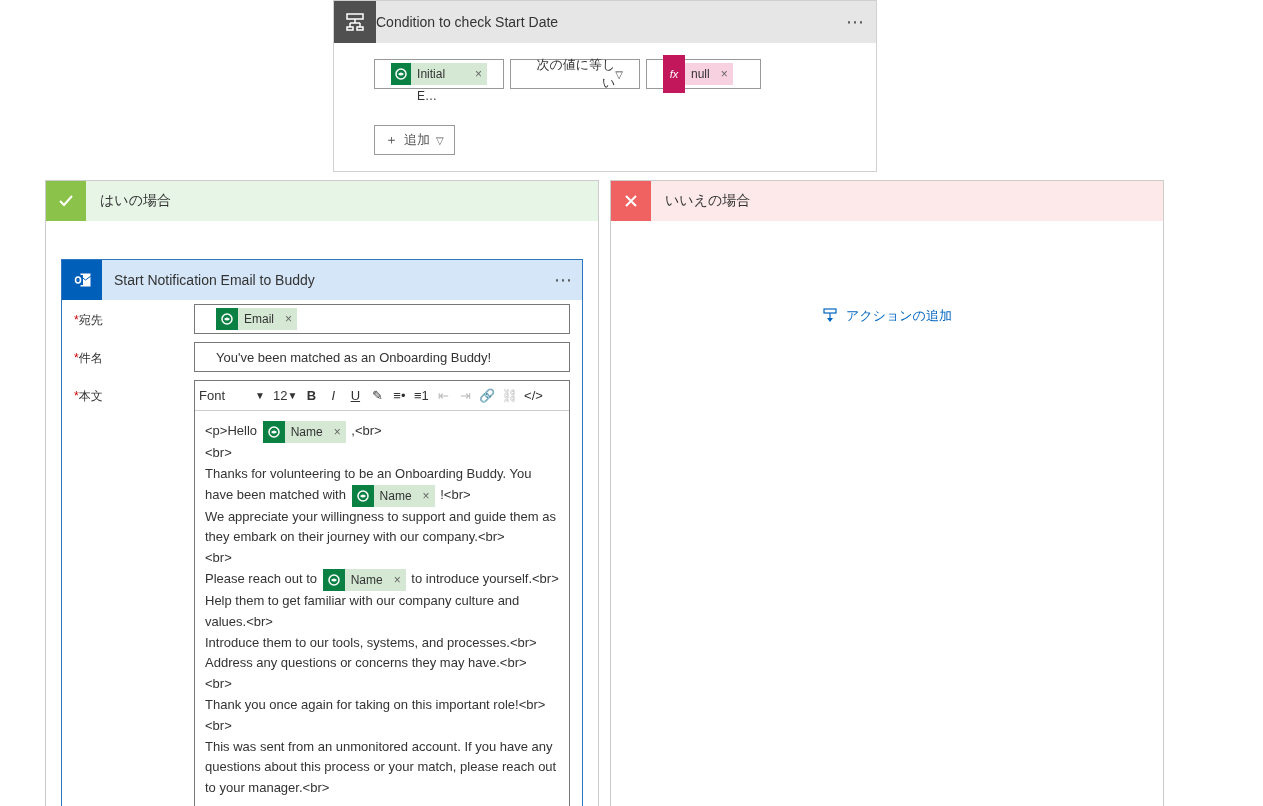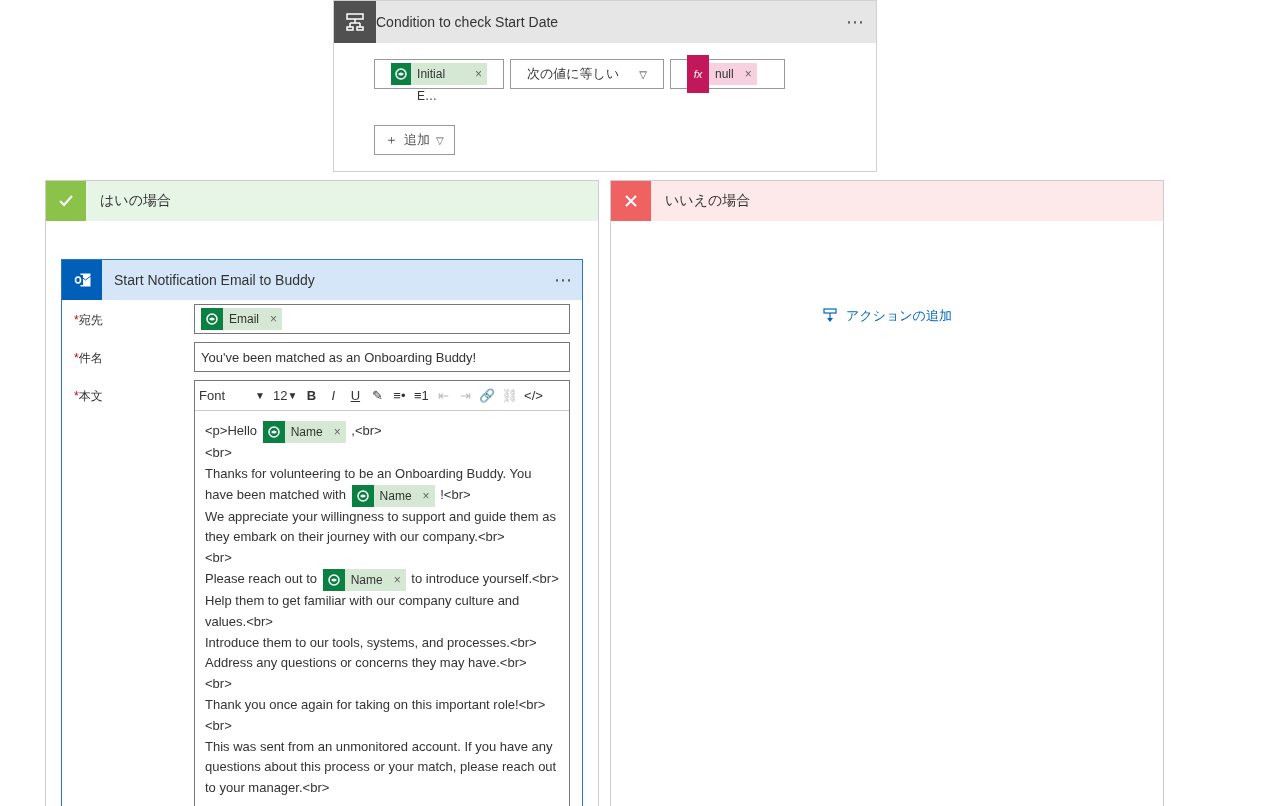--- a/index.html
+++ b/index.html
@@ -7,21 +7,21 @@
 .canvas { width: 1263px; height: 806px; position: relative; }
 .cond-card { position: absolute; left: 333px; top: 0; width: 544px; border: 1px solid #d0d0d0; }
 .cond-head { height: 42px; background: #e6e6e6; display: flex; align-items: center; }
 .cond-iconbox { width: 42px; height: 42px; background: #505050; display: flex; align-items: center; justify-content: center; }
 .cond-title { flex: 1; font-size: 14px; }
 .cond-dots { width: 40px; text-align: center; font-size: 18px; letter-spacing: 2px; color: #555; cursor: pointer; }
 .cond-body { padding: 16px 0 16px 40px; background: #fff; }
 .cond-row { display: flex; gap: 6px; margin-bottom: 36px; }
 .box { border: 1px solid #999; height: 30px; display: flex; align-items: center; padding: 0 16px; }
 .box.wide { width: 130px; }
-.box.sel { width: 154px; justify-content: space-between; text-align: right; }
+.box.sel { width: 130px; justify-content: space-between; text-align: right; }
 .box.val { width: 115px; }
 .token { display: inline-flex; align-items: center; height: 22px; font-size: 12px; }
 .token.green .ticon { background: #0b8043; width: 22px; height: 22px; display:flex; align-items:center; justify-content:center; margin-right: 0; }
 .token.green .tlabel { background: #d5e8d4; padding: 0 6px; height: 22px; line-height: 22px; }
 .token.green .tx { background: #d5e8d4; padding: 0 5px; height: 22px; line-height: 22px; color: #666; cursor: pointer; }
 .token.fx .ticon { background: #c2185b; width: 22px; height: 38px; display:flex; align-items:center; justify-content:center; color:#fff; font-size: 11px; font-style: italic; }
 .token.fx .tlabel { background: #f8d1e0; padding: 0 6px; height: 22px; line-height: 22px; }
 .token.fx .tx { background: #f8d1e0; padding: 0 5px; height: 22px; line-height: 22px; color: #666; cursor: pointer; }
 .addbtn { border: 1px solid #999; height: 30px; display: inline-flex; align-items: center; padding: 0 10px; gap: 6px; color: #555; cursor: pointer; font-size: 13px; }
 .branches { position: absolute; top: 180px; left: 45px; right: 99px; display: flex; gap: 11px; }
@@ -36,21 +36,21 @@
 .yes-body { padding: 38px 15px 10px 15px; background: #fff; min-height: 580px; }
 .action-card { border: 1px solid #2c76c1; background: #fff; }
 .action-head { height: 40px; background: #d4e6f7; display: flex; align-items: center; font-size: 14px; }
 .ah-icon { width: 40px; height: 40px; background: #005fb8; display:flex; align-items:center; justify-content:center; }
 .ah-title { flex: 1; padding-left: 12px; }
 .ah-dots { width: 36px; text-align: center; font-size: 18px; letter-spacing: 2px; color: #555; cursor: pointer; }
 .form-row { display: flex; padding: 4px 12px; }
 .flabel { width: 120px; padding-top: 8px; font-size: 12px; }
 .flabel .req { color: #c00; }
 .fval { flex: 1; }
-.inputbox { border: 1px solid #777; min-height: 30px; display: flex; align-items: center; padding: 3px 6px; flex-wrap: wrap; font-size: 13px; text-align: right; }
+.inputbox { border: 1px solid #777; min-height: 30px; display: flex; align-items: center; padding: 3px 21px; flex-wrap: wrap; font-size: 13px; text-align: right; }
 .editor { border: 1px solid #777; }
 .toolbar { height: 30px; border-bottom: 1px solid #ccc; display: flex; align-items: center; gap: 2px; padding: 0 4px; }
 .tbtn { min-width: 20px; height: 22px; display: flex; align-items: center; justify-content: center; font-size: 13px; cursor: pointer; color: #333; padding: 0 2px;}
 .fontsel { width: 70px; height: 22px; border: none; font-size: 13px; display: flex; align-items:center; justify-content: space-between; padding-right: 4px;}
 .edbody { padding: 10px 10px 40px 10px; line-height: 1.6; font-size: 13px; }
 .edbody .token.green { display: inline-flex; vertical-align: middle; margin: 0 2px; }
 .no-body { display: flex; align-items: center; justify-content: center; min-height: 110px; flex-direction: column; padding-top: 80px; }
 .addaction { color: #0066c0; font-size: 13px; display: flex; align-items: center; gap: 8px; cursor: pointer; }
 .chev { font-size: 10px; }
 svg { display: block; }

